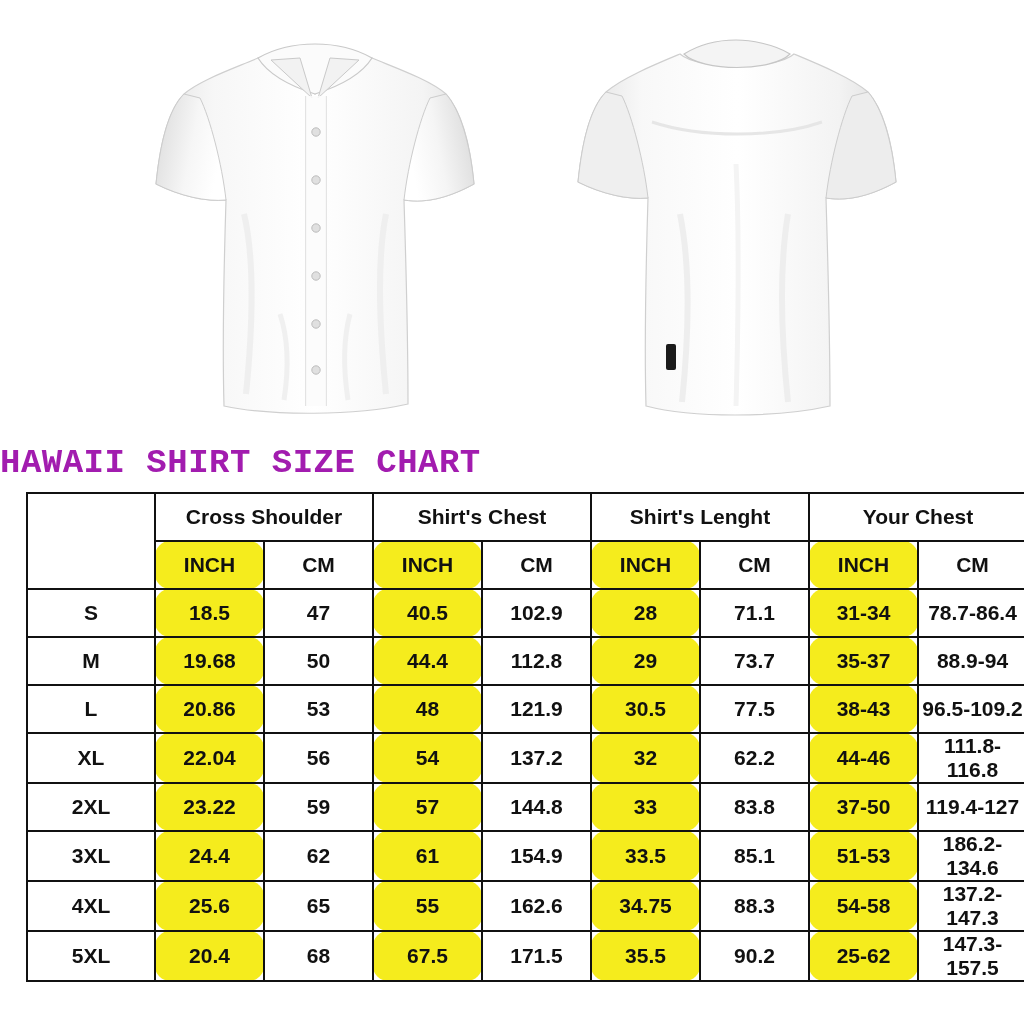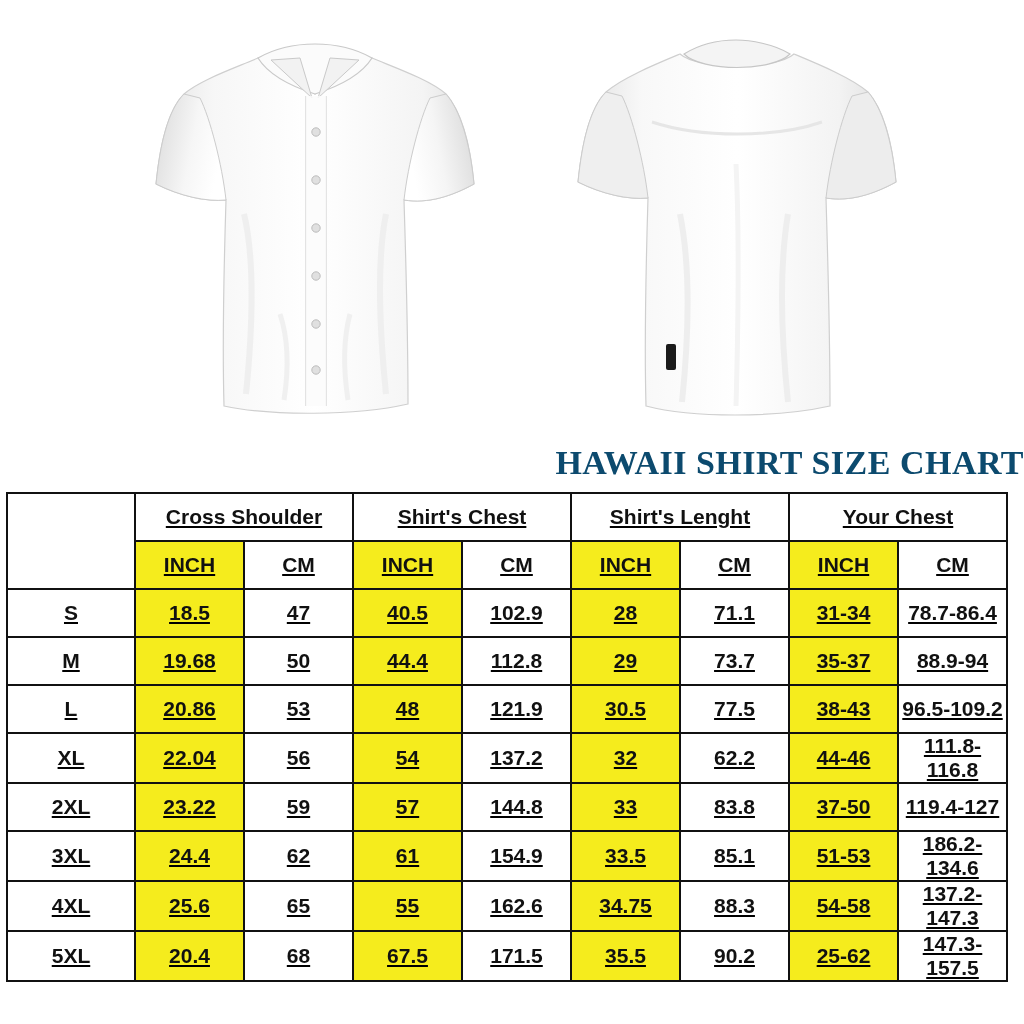--- a/index.html
+++ b/index.html
@@ -28,34 +28,33 @@
     position: absolute;
     top: 14px;
   }
   .shirt.front { left: 140px; width: 350px; height: 420px; }
   .shirt.back  { left: 560px; width: 350px; height: 420px; }
 
   .shirt svg { display: block; }
 
   
   .chart-title {
-    text-align: right;
+    text-align: left;
     font-size: 34px;
     font-weight: bold;
     letter-spacing: 0.5px;
-    color: #0c4a6e;
+    color: #a21caf;
     margin: 0 0 10px 0;
-    font-family: Liberation Serif, serif;
+    font-family: Liberation Mono, monospace;
   }
 
   
   .table-wrap {
     width: 1016px;
-    padding: 0 6px;
-    text-decoration: underline;
+    padding: 0 26px;
   }
   table.size-chart {
     border-collapse: collapse;
     width: 1000px;
     table-layout: fixed;
     background: #fff;
   }
   table.size-chart td, table.size-chart th {
     border: 2px solid #111;
     text-align: center;
@@ -73,21 +72,21 @@
     font-size: 21px;
     font-weight: bold;
     height: 44px;
     background: #fff;
   }
   .unit-head {
     font-size: 20px;
     font-weight: bold;
     height: 44px;
   }
-  .yellow { background: #f5ec1d; }
+  .yellow { background: #f5ec1d; border-radius: 15px; }
   .white  { background: #ffffff; margin-left: 20px; }
   .size-cell { font-size: 24px; background:#fff; }
   .small-num { font-size: 18px; }
   .corner { background: #fff; }
 </style>
 </head>
 <body>
 
 <div class="page">
 

